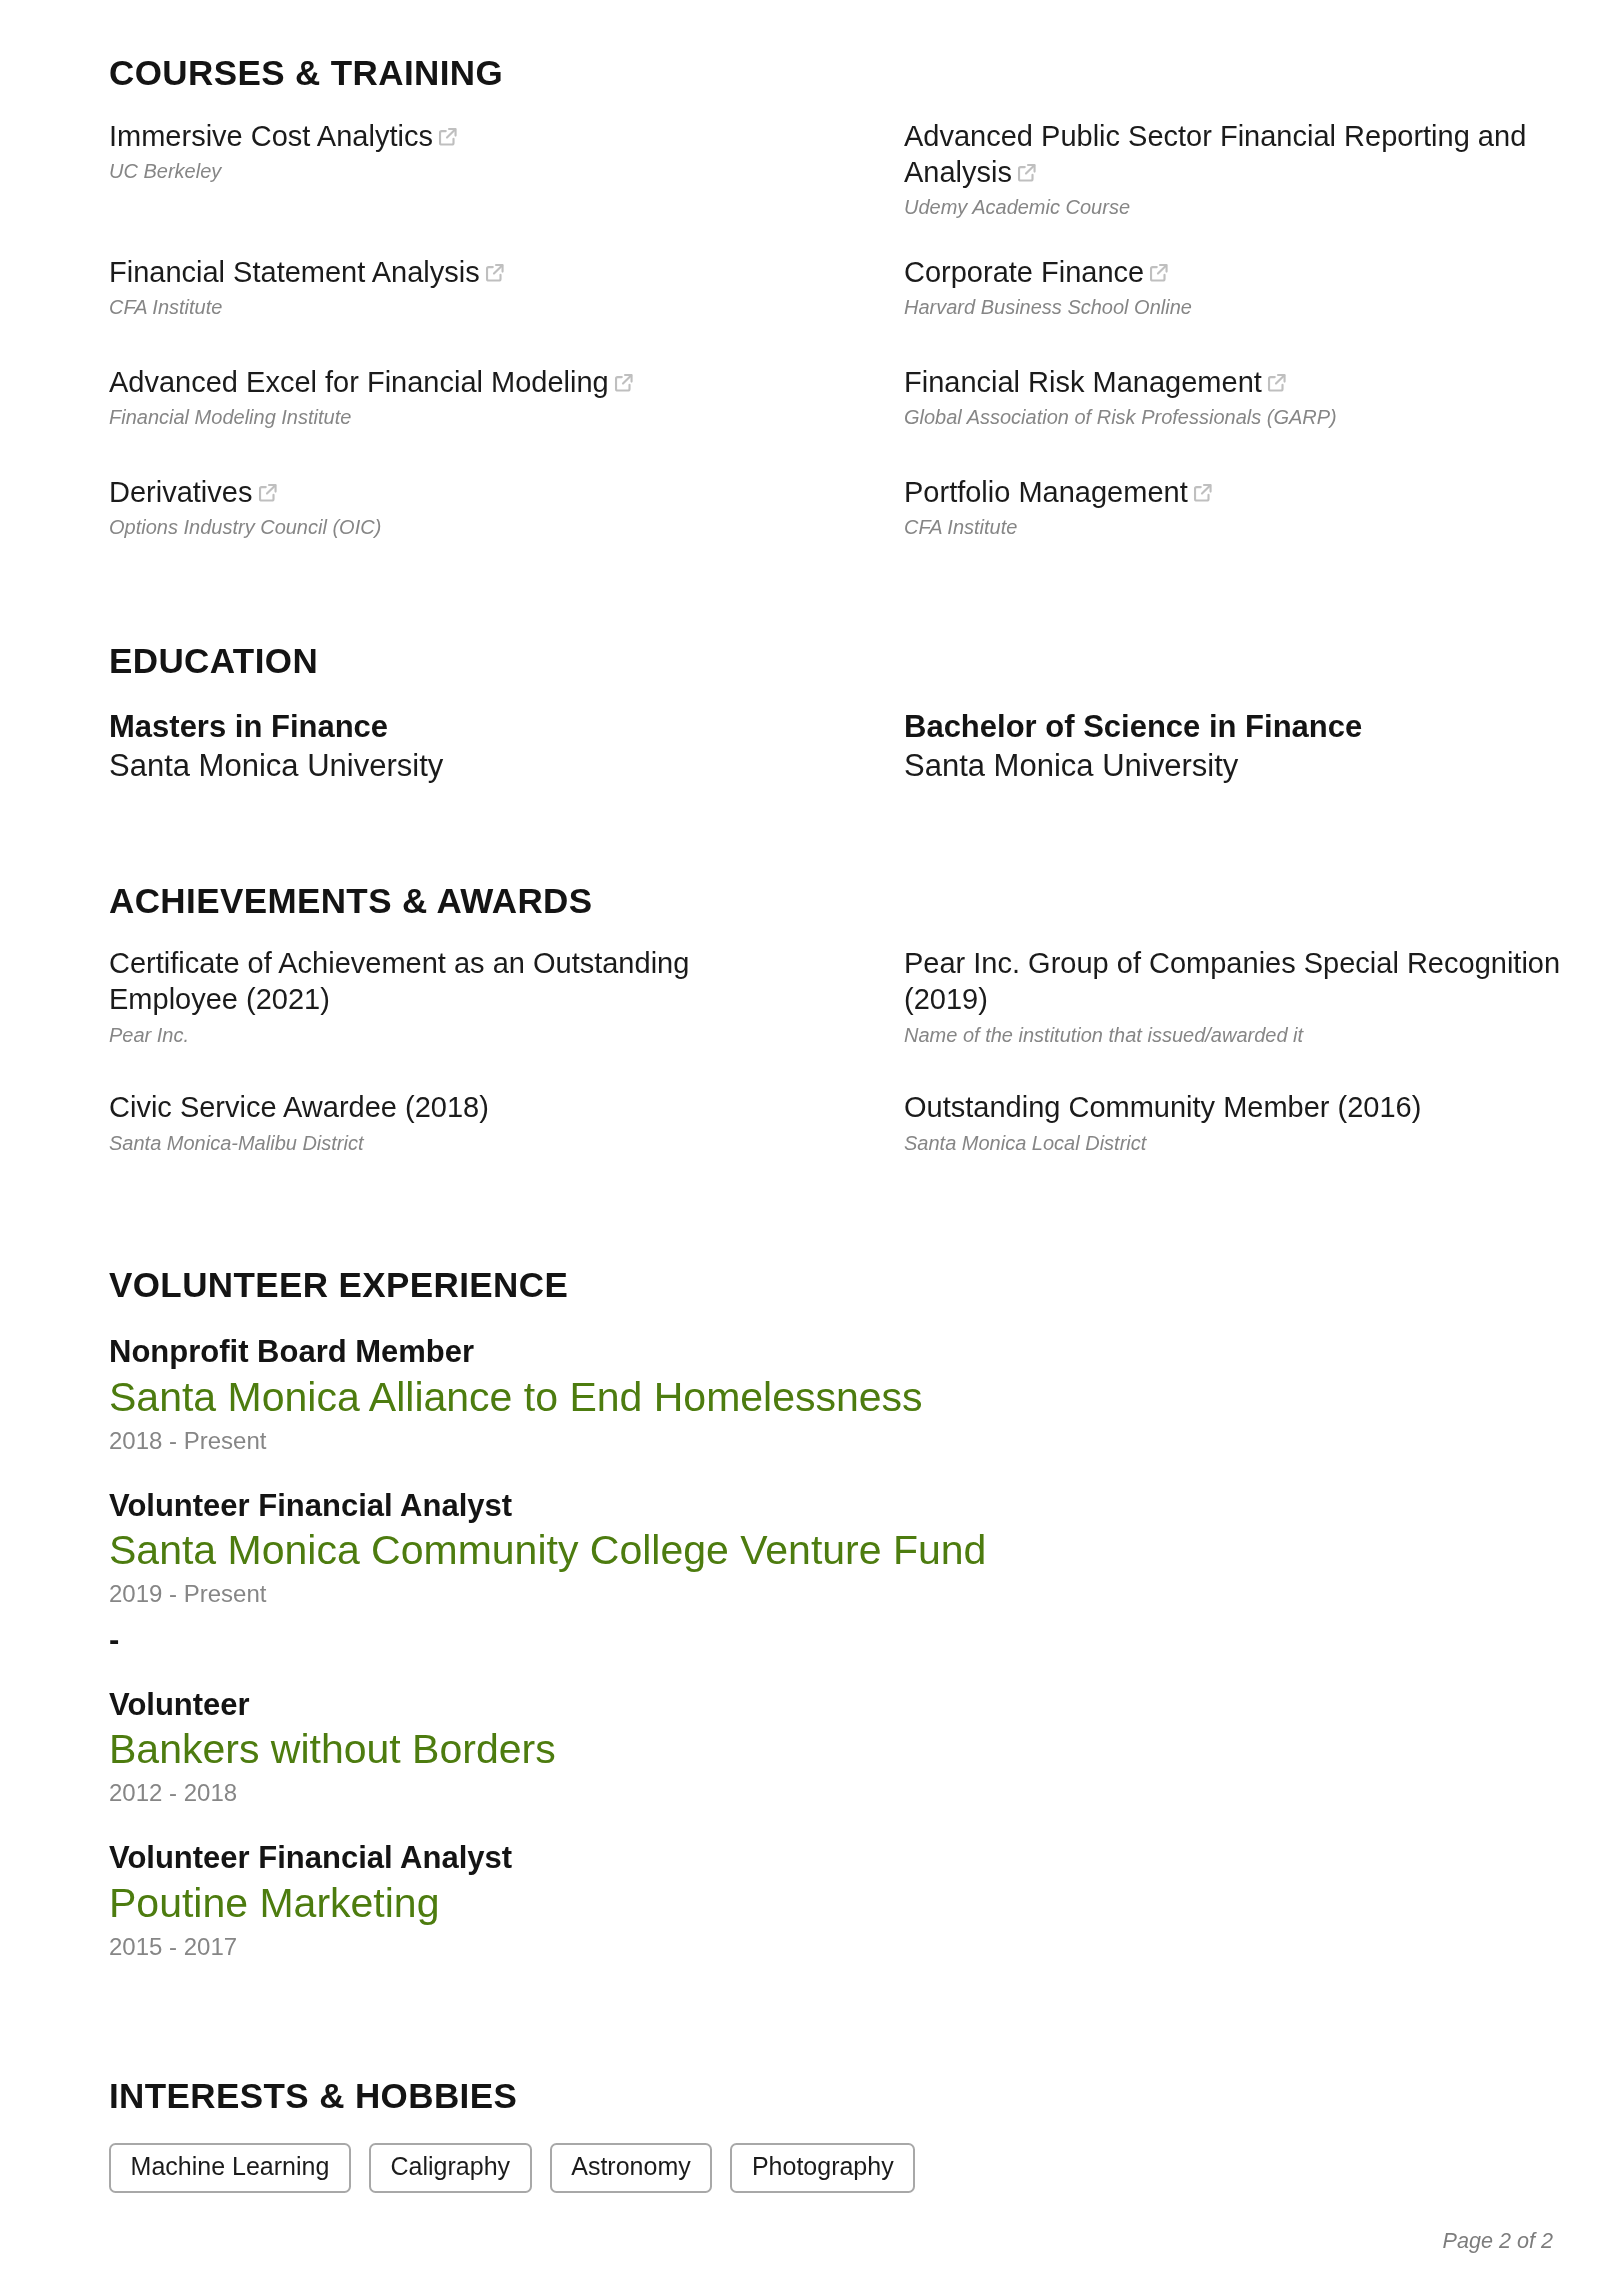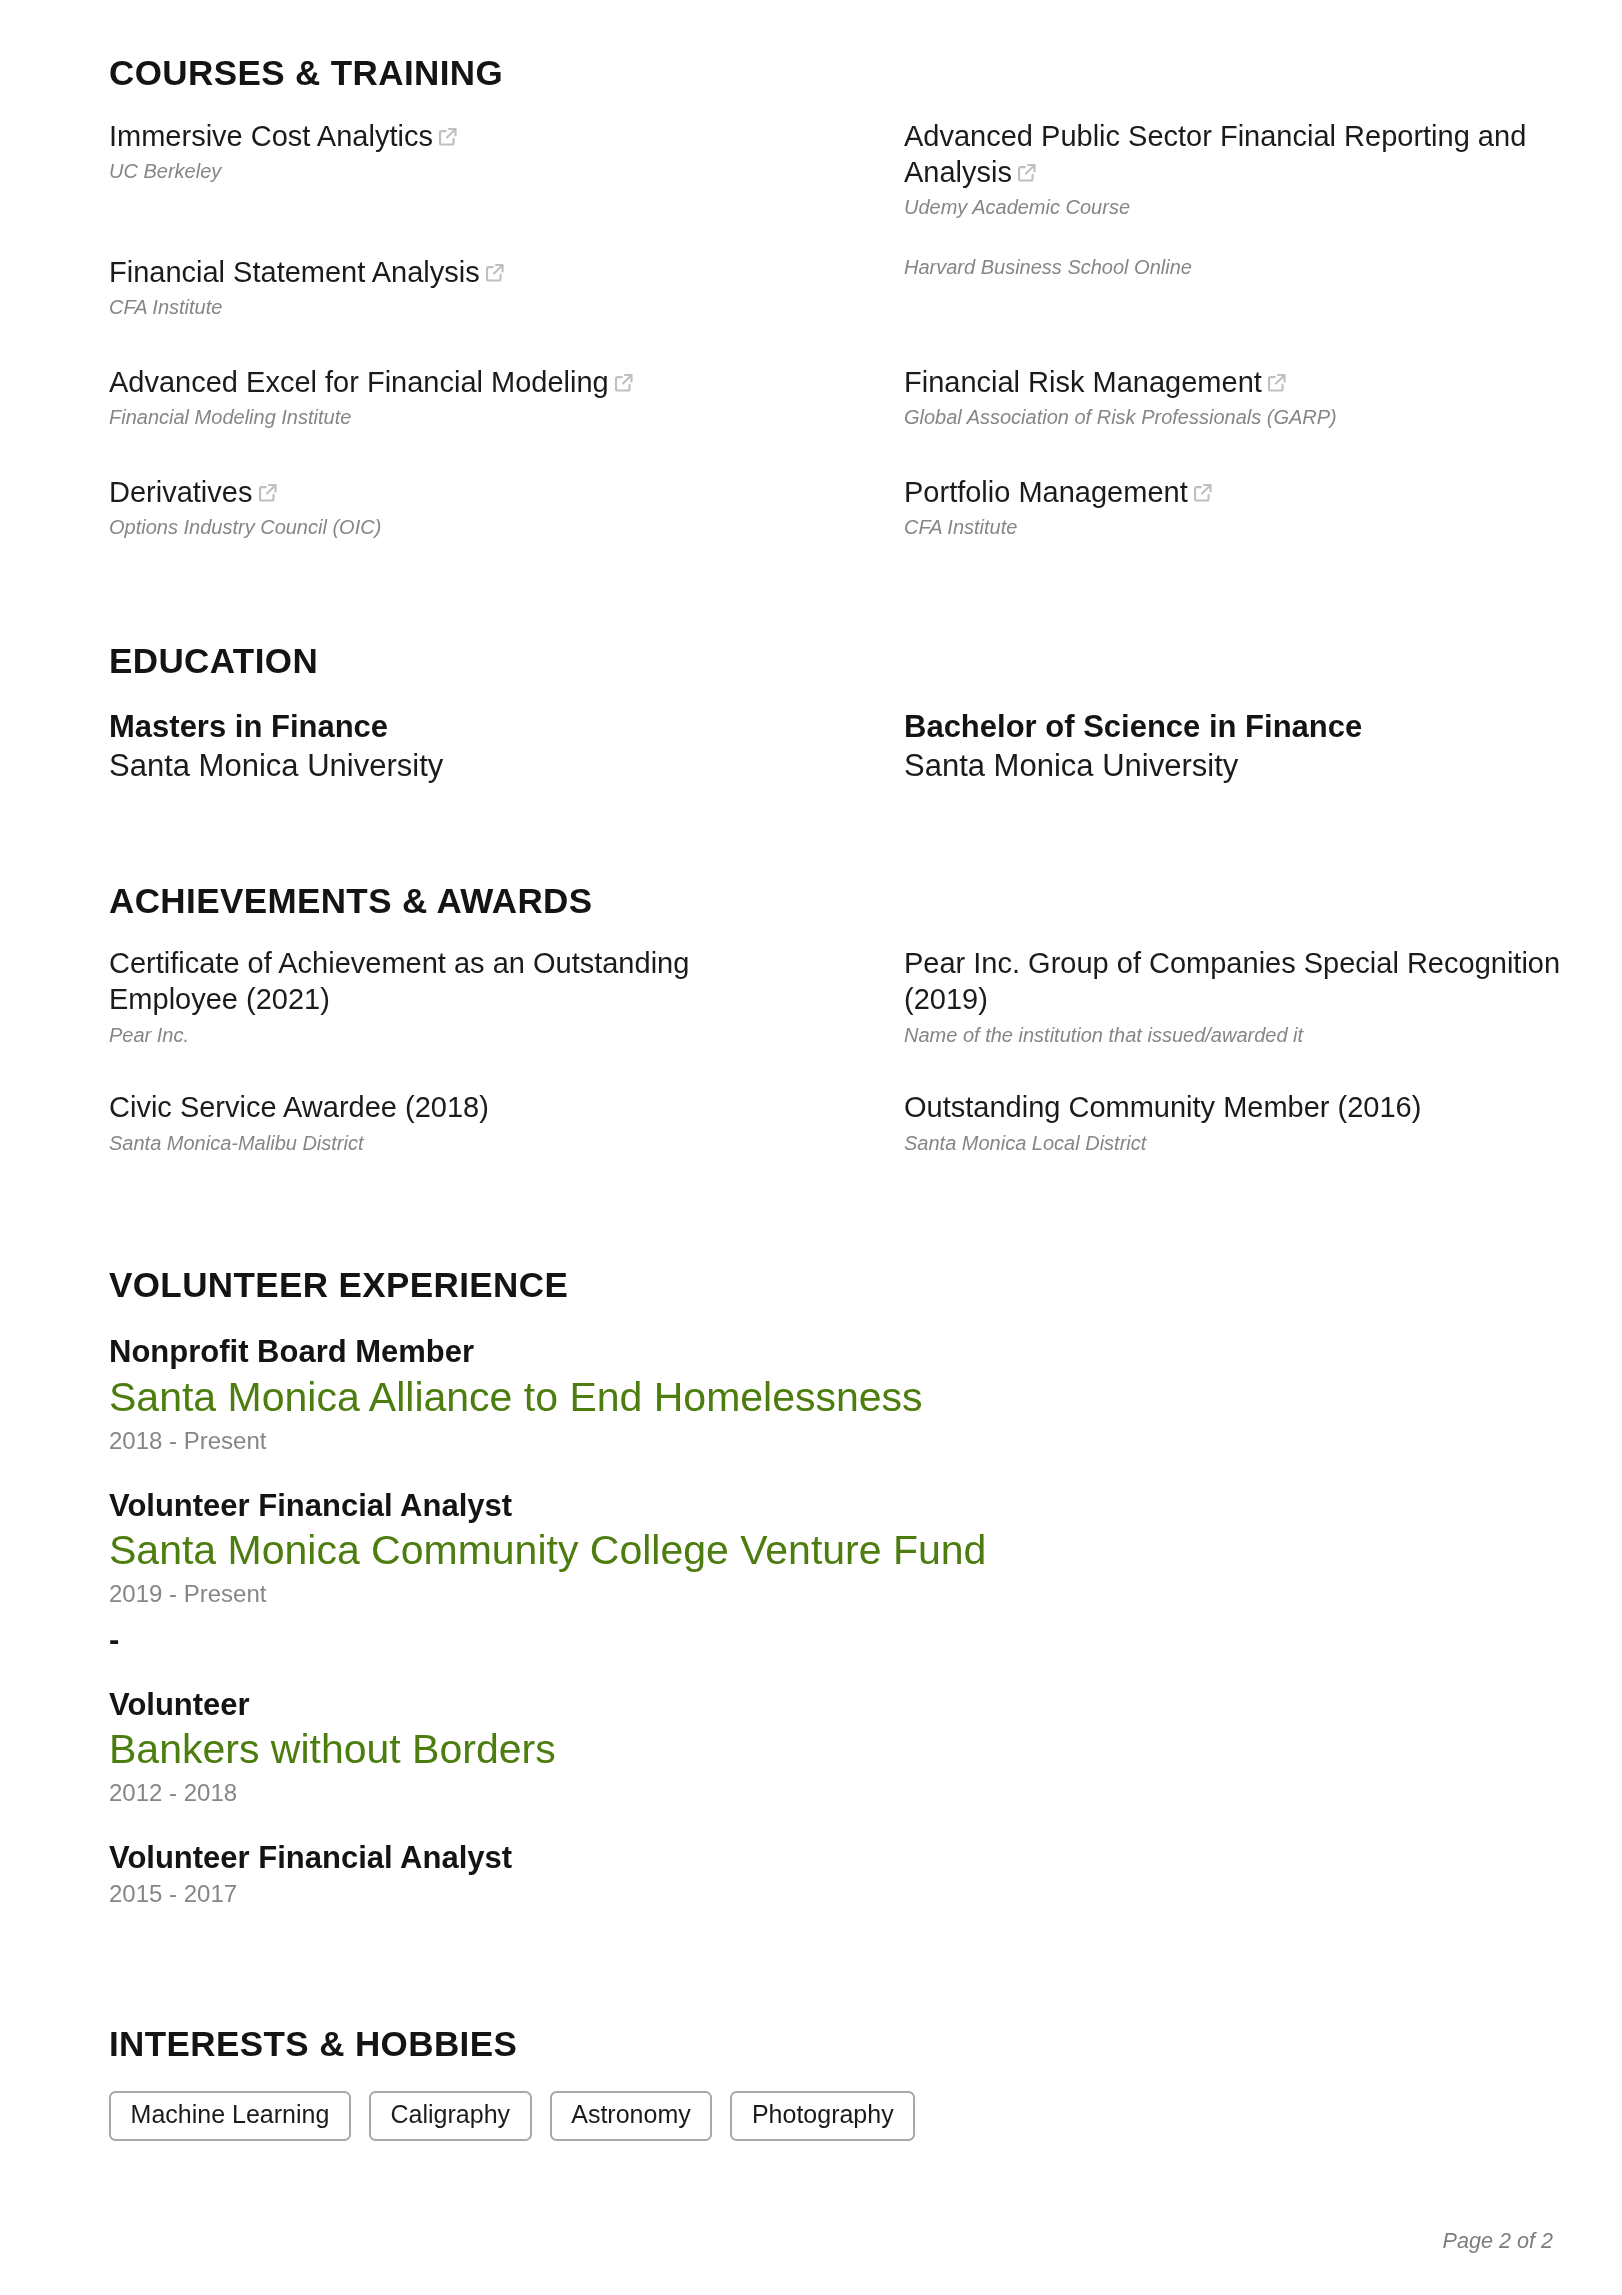--- a/index.html
+++ b/index.html
@@ -226,20 +226,25 @@
         <div class="course-item">
           <div class="course-name"><span>Advanced Public Sector Financial Reporting and Analysis</span><span class="ext-icon"><svg viewBox="0 0 24 24" fill="none">
                   <path d="M13.5 2.5H21.5V10.5" stroke="#bfbfbf" stroke-width="2.6" stroke-linecap="round" stroke-linejoin="round"></path>
                   <path d="M11 13L21 3" stroke="#bfbfbf" stroke-width="2.6" stroke-linecap="round" stroke-linejoin="round"></path>
                   <path d="M19 14.5V19.5C19 20.6 18.1 21.5 17 21.5H4.5C3.4 21.5 2.5 20.6 2.5 19.5V7C2.5 5.9 3.4 5 4.5 5H9.5" stroke="#bfbfbf" stroke-width="2.6" stroke-linecap="round" stroke-linejoin="round"></path>
                 </svg></span></div>
           <div class="course-issuer">Udemy Academic Course</div>
         </div>
 
         <div class="course-item">
+          <div class="course-name"><span>Corporate Finance</span><span class="ext-icon"><svg viewBox="0 0 24 24" fill="none">
+                  <path d="M13.5 2.5H21.5V10.5" stroke="#bfbfbf" stroke-width="2.6" stroke-linecap="round" stroke-linejoin="round"></path>
+                  <path d="M11 13L21 3" stroke="#bfbfbf" stroke-width="2.6" stroke-linecap="round" stroke-linejoin="round"></path>
+                  <path d="M19 14.5V19.5C19 20.6 18.1 21.5 17 21.5H4.5C3.4 21.5 2.5 20.6 2.5 19.5V7C2.5 5.9 3.4 5 4.5 5H9.5" stroke="#bfbfbf" stroke-width="2.6" stroke-linecap="round" stroke-linejoin="round"></path>
+                </svg></span></div>
           <div class="course-issuer">Harvard Business School Online</div>
         </div>
 
         <div class="course-item">
           <div class="course-name"><span>Financial Risk Management</span><span class="ext-icon"><svg viewBox="0 0 24 24" fill="none">
                   <path d="M13.5 2.5H21.5V10.5" stroke="#bfbfbf" stroke-width="2.6" stroke-linecap="round" stroke-linejoin="round"></path>
                   <path d="M11 13L21 3" stroke="#bfbfbf" stroke-width="2.6" stroke-linecap="round" stroke-linejoin="round"></path>
                   <path d="M19 14.5V19.5C19 20.6 18.1 21.5 17 21.5H4.5C3.4 21.5 2.5 20.6 2.5 19.5V7C2.5 5.9 3.4 5 4.5 5H9.5" stroke="#bfbfbf" stroke-width="2.6" stroke-linecap="round" stroke-linejoin="round"></path>
                 </svg></span></div>
           <div class="course-issuer">Global Association of Risk Professionals (GARP)</div>
@@ -319,20 +324,21 @@
     </div>
 
     <div class="vol-item">
       <div class="vol-role">Volunteer</div>
       <div class="vol-org">Bankers without Borders</div>
       <div class="vol-dates">2012 - 2018</div>
     </div>
 
     <div class="vol-item">
       <div class="vol-role">Volunteer Financial Analyst</div>
+      <div class="vol-org">Poutine Marketing</div>
       <div class="vol-dates">2015 - 2017</div>
     </div>
   </section>
 
   <section class="section" id="interests">
     <h2 class="section-title">INTERESTS &amp; HOBBIES</h2>
     <div class="tag-row">
       <span class="tag">Machine Learning</span>
       <span class="tag">Caligraphy</span>
       <span class="tag">Astronomy</span>

